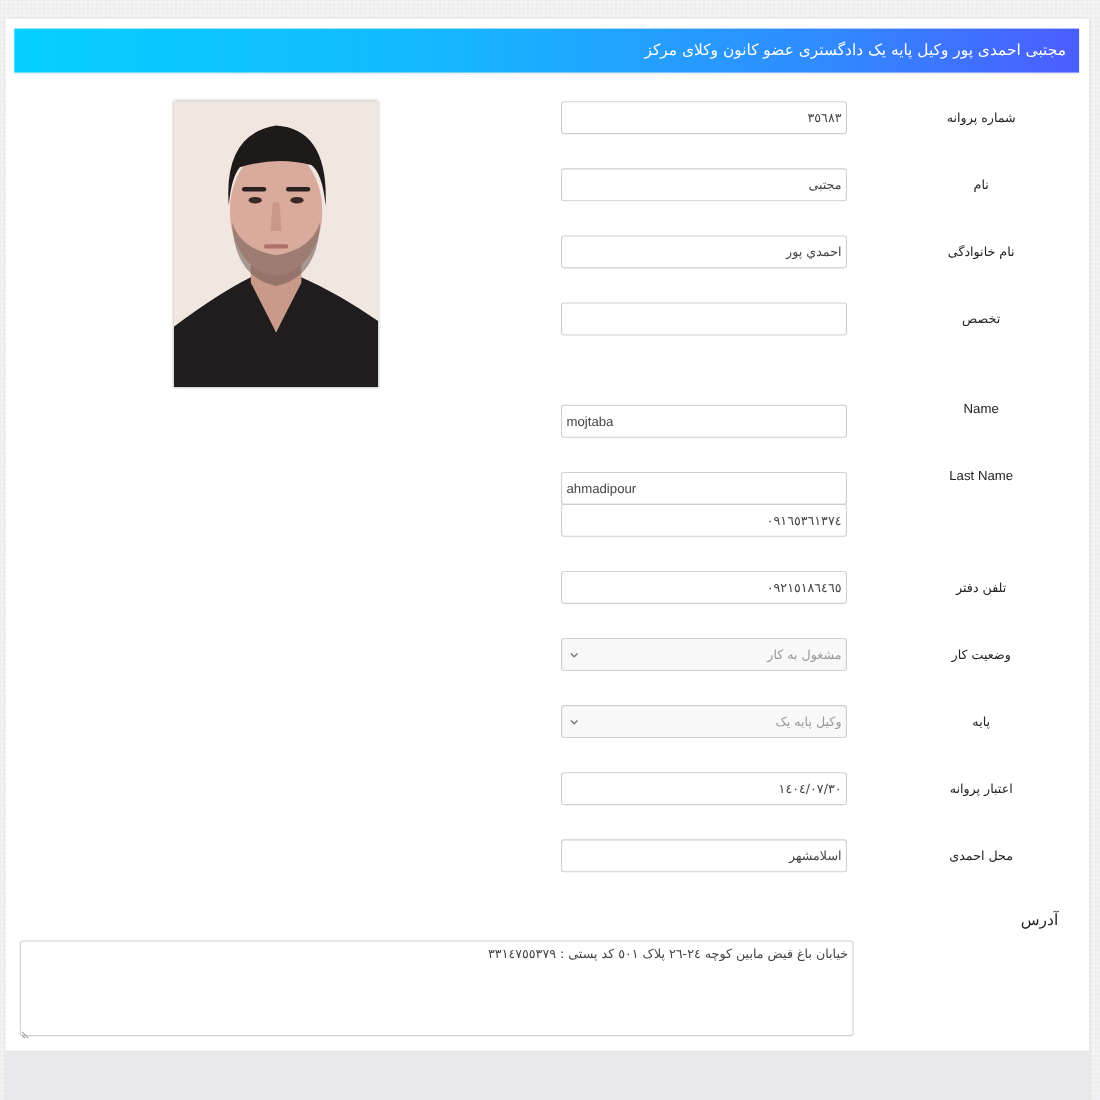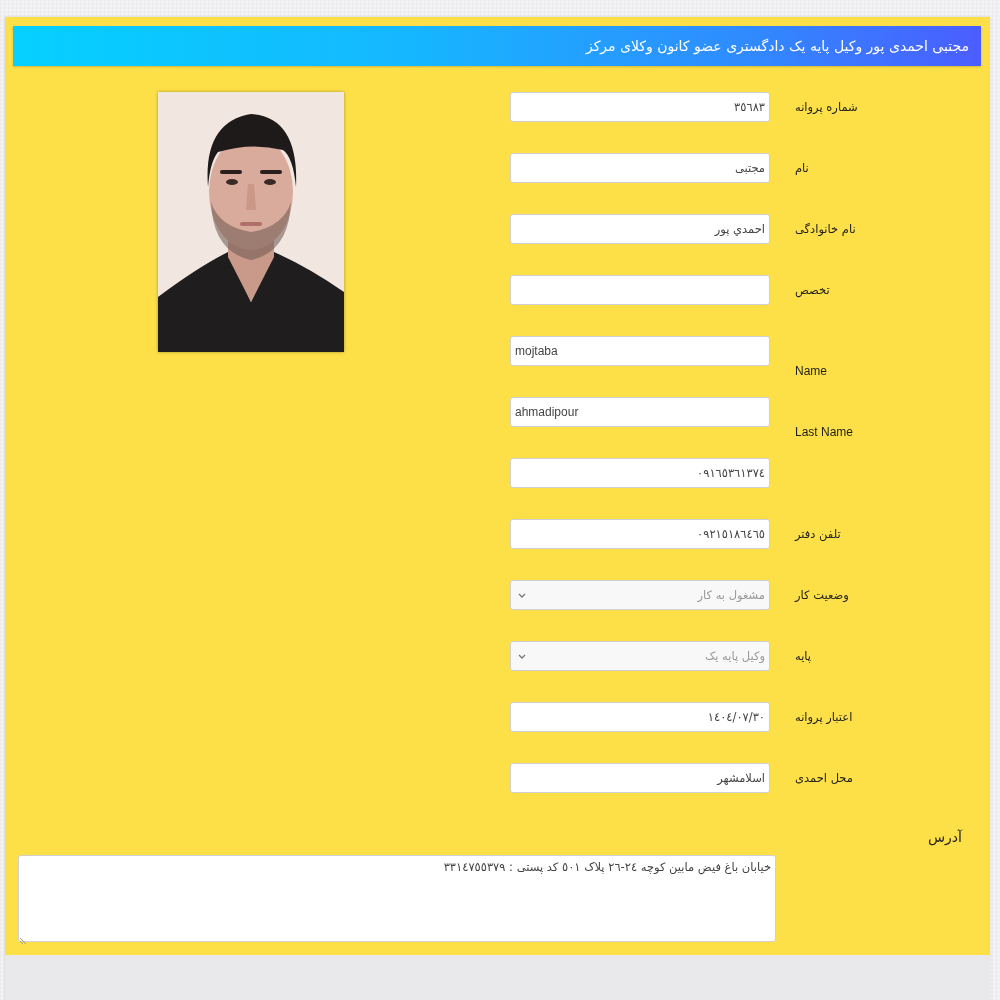--- a/index.html
+++ b/index.html
@@ -18,21 +18,21 @@
   .card {
     position: absolute;
     left: 5px; top: 17px;
     width: 985px; height: 1000px;
     background: #e9e9eb;
     box-shadow: 0 0 3px rgba(0,0,0,0.12);
   }
   .card-inner {
     position: absolute;
     left: 0; top: 0; width: 985px; height: 938px;
-    background: #fde047;
+    background: #ffffff;
   }
   .header {
     position: absolute;
     left: 8px; top: 9px;
     width: 968px; height: 40px;
     background: linear-gradient(to right, #05d0ff 0%, #15b8ff 40%, #2f8cff 75%, #4b5dff 100%);
     box-shadow: 0 1px 2px rgba(0,0,0,0.18);
     direction: rtl;
     color: #ffffff;
     font-size: 14px;
@@ -40,28 +40,28 @@
     padding-right: 12px;
     white-space: nowrap;
   }
   .row {
     position: absolute;
     left: 0; width: 985px; height: 30px;
     direction: rtl;
   }
   .label {
     position: absolute;
-    right: 35px;
+    right: 18px;
     top: 0;
     width: 160px;
     height: 30px;
     line-height: 30px;
     font-size: 11.5px;
     color: #222;
-    text-align: left;
+    text-align: center;
     white-space: nowrap;
   }
   .label.en { font-family: "Liberation Sans", sans-serif; font-size: 12px; margin-top: 20px; }
   .field {
     position: absolute;
     left: 505px;
     top: 0;
     width: 260px;
     height: 30px;
     background: #ffffff;
@@ -69,21 +69,21 @@
     border-radius: 3px;
     font-size: 11.5px;
     color: #444;
     line-height: 28px;
     padding: 0 4px;
     text-align: right;
     direction: rtl;
     white-space: nowrap;
     overflow: hidden;
   }
-  .field.ltr { direction: ltr; text-align: left; font-family: "Liberation Sans", sans-serif; font-size: 12px; }
+  .field.ltr { direction: ltr; text-align: left; font-family: "Liberation Sans", sans-serif; font-size: 12px; margin-top: 32px; }
   .field.select { background: #f8f8f8; color: #999; }
   .chev {
     position: absolute;
     left: 6px; top: 0;
     width: 10px; height: 28px;
     display: flex; align-items: center; justify-content: center;
   }
   .photo {
     position: absolute;
     left: 153px; top: 75px;

